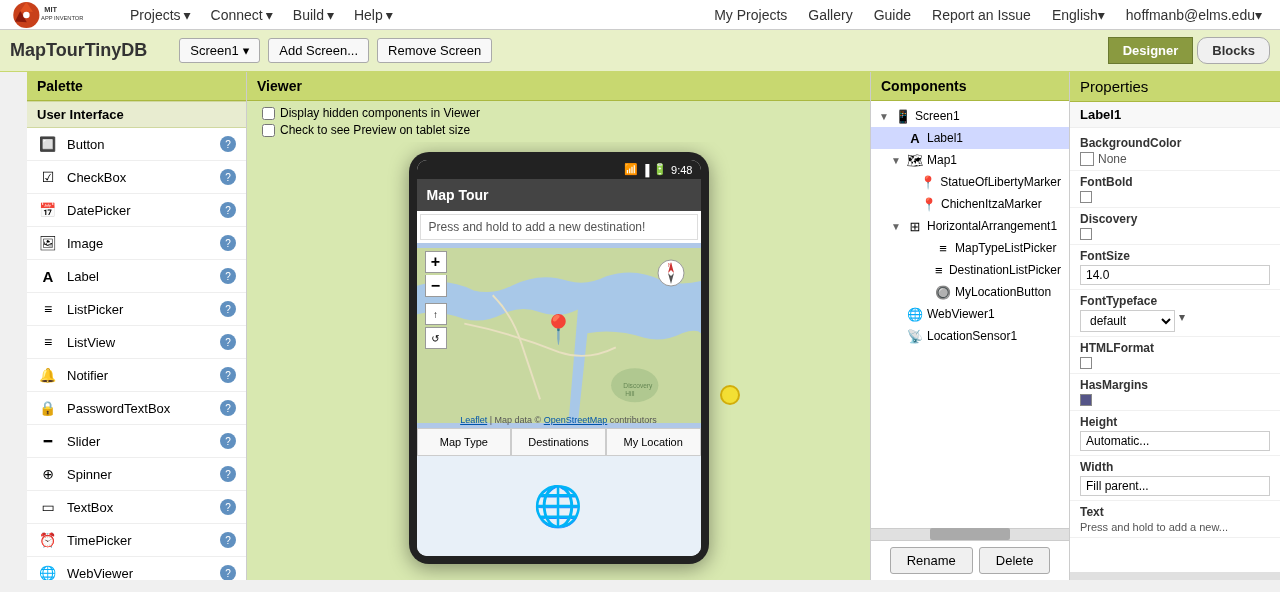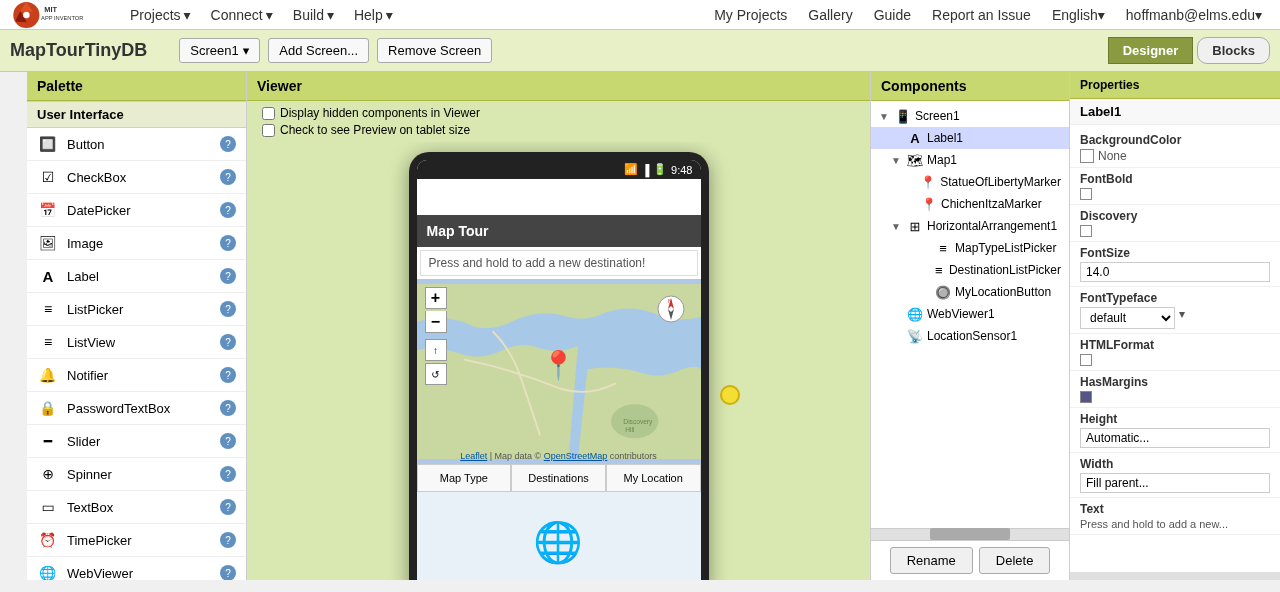--- a/index.html
+++ b/index.html
@@ -221,21 +221,20 @@
       justify-content: flex-end;
       align-items: center;
       gap: 4px;
     }
     #phone-appbar {
       background: #444;
       color: white;
       padding: 8px 10px;
       font-size: 14px;
       font-weight: bold;
-      margin-top: 36px;
     }
     #phone-label-bar {
       background: #fff;
       border: 1px solid #ddd;
       margin: 3px;
       padding: 5px 8px;
       font-size: 12px;
       color: #555;
     }
     #map-area {
@@ -430,22 +429,22 @@
     #properties {
       width: 210px;
       background: #fff;
       display: flex;
       flex-direction: column;
       overflow: hidden;
     }
     #properties-header {
       background: #c8d870;
       padding: 6px 10px;
-      font-weight: bold;
-      font-size: 12px;
+      font-weight: normal;
+      font-size: 15px;
       border-bottom: 1px solid #aab840;
     }
     #properties-title {
       padding: 5px 10px;
       font-weight: bold;
       font-size: 13px;
       background: #f8f8f8;
       border-bottom: 1px solid #eee;
     }
     #properties-list {

